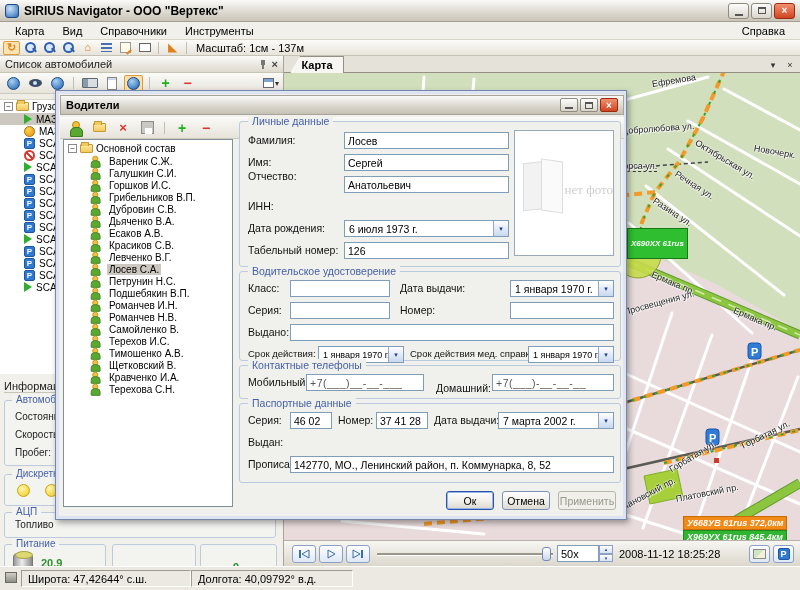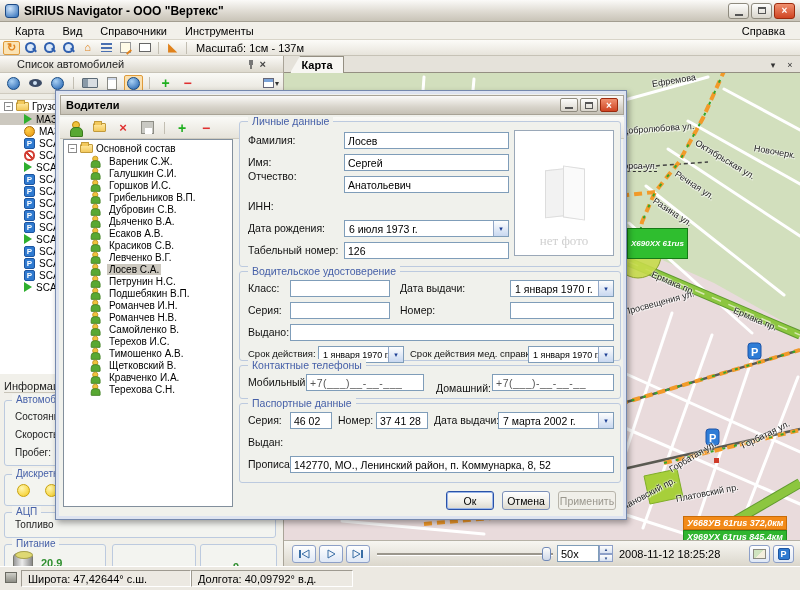--- a/index.html
+++ b/index.html
@@ -30,21 +30,21 @@
 .mag{position:relative;width:13px;height:13px}
 .mag::before{content:"";position:absolute;left:1px;top:1px;width:7px;height:7px;border:2px solid #2f5fae;border-radius:50%;background:#dce9f8}
 .mag::after{content:"";position:absolute;left:8px;top:8px;width:5px;height:2px;background:#2f5fae;transform:rotate(45deg)}
 .bars{width:11px;height:9px;background:repeating-linear-gradient(180deg,#4a6fb0 0 2px,transparent 2px 4px)}
 .note-ic{width:11px;height:11px;background:#fffbe8;border:1px solid #999;position:relative}
 .note-ic::after{content:"";position:absolute;right:-2px;bottom:-1px;width:6px;height:2px;background:#e0821c;transform:rotate(-40deg)}
 .rect-ic{width:12px;height:9px;border:1px solid #666;background:#fff}
 
 
 .leftpanel{left:0;top:56px;width:284px;height:510px;background:#f1f0ea;border-right:1px solid #a9a498}
-.lp-header{left:0;top:0;width:283px;height:17px;background:linear-gradient(180deg,#fbfaf7,#ddd9ce);border-bottom:1px solid #c8c4b8;display:flex;align-items:center;padding:0 17px;position:absolute}
+.lp-header{left:0;top:0;width:283px;height:17px;background:linear-gradient(180deg,#fbfaf7,#ddd9ce);border-bottom:1px solid #c8c4b8;display:flex;align-items:center;padding:0 5px;position:absolute}
 .lp-title{font-size:11px;color:#222;white-space:nowrap}
 .lp-hbtns{margin-left:auto;display:flex;gap:4px;align-items:center}
 .lp-toolbar{left:0;top:17px;width:283px;height:21px;background:linear-gradient(180deg,#fafaf7,#e6e3da);border-bottom:1px solid #cfcbbf;display:flex;align-items:center;gap:3px;padding:0 4px;position:absolute}
 .lpbtn{width:19px;height:17px;display:flex;align-items:center;justify-content:center;border:1px solid transparent;border-radius:2px}
 .lpbtn.pressed{border-color:#de9b3c;background:#fbe0ae}
 .globe{width:13px;height:13px;border-radius:50%;background:radial-gradient(circle at 35% 30%,#a8d0f4,#1d5fae);border:1px solid #164a84}
 .eye{width:13px;height:8px;border-radius:50%;background:#3c4c66;position:relative}
 .eye::after{content:"";position:absolute;left:4px;top:2px;width:4px;height:4px;border-radius:50%;background:#cfe2f4}
 .truck-ic{width:16px;height:10px;background:linear-gradient(90deg,#8a9aa8 0 5px,#d8dde2 5px);border:1px solid #5c6a76;border-radius:1px}
 .page-ic{width:10px;height:13px;background:#fff;border:1px solid #8a8a84;box-shadow:inset 0 2px 0 #cfd8e8}
@@ -135,21 +135,21 @@
 
 .grp{position:absolute;border:1px solid #bccadf;border-radius:3px;background:#f0f1ec}
 .glabel{position:absolute;top:-7px;left:8px;background:#f0f1ec;padding:0 4px;color:#4660a8;font-size:10.5px;white-space:nowrap}
 .flabel{position:absolute;font-size:10.5px;color:#111;white-space:nowrap}
 .fw{position:absolute}
 .xpinput{width:100%;height:17px;border:1px solid #7f9db9;background:#fff;font-family:"Liberation Sans",sans-serif;font-size:10.5px;padding:0 3px;color:#000}
 .xpinput.masked{color:#555;letter-spacing:.5px}
 .combo{position:absolute;height:17px;border:1px solid #7f9db9;background:#fff;display:flex;align-items:center}
 .combo .val{flex:1;padding:0 4px;font-size:10.5px;white-space:nowrap;overflow:hidden}
 .cbtn{width:15px;height:15px;background:linear-gradient(180deg,#fefefe,#c8d8f0);border-left:1px solid #93a8c8;display:flex;align-items:center;justify-content:center;font-size:7px;color:#1c3f94}
-.photo{position:absolute;left:274px;top:8px;width:100px;height:126px;background:#fff;border:1px solid #9aa8b8;display:flex;flex-direction:column;align-items:center;justify-content:flex-end}
+.photo{position:absolute;left:274px;top:8px;width:100px;height:126px;background:#fff;border:1px solid #9aa8b8;display:flex;flex-direction:row;align-items:center;justify-content:flex-end}
 .photo-folder{position:relative;width:46px;height:52px;margin-bottom:14px}
 .photo-folder::before{content:"";position:absolute;left:4px;top:2px;width:22px;height:46px;background:#f2f2f2;border:1px solid #ddd;transform:skewY(-6deg)}
 .photo-folder::after{content:"";position:absolute;left:22px;top:0;width:20px;height:50px;background:#fafafa;border:1px solid #ddd;transform:skewY(8deg)}
 .nophoto{font-family:"Liberation Serif",serif;font-size:13px;color:#cfcfcf;margin-bottom:6px}
 .dbtn{position:absolute;height:19px;border:1px solid #7c90b8;border-radius:3px;background:linear-gradient(180deg,#fefefe,#f0efe9 55%,#dcd9cf);font-family:"Liberation Sans",sans-serif;font-size:10.5px;display:flex;align-items:center;justify-content:center;color:#000}
 .dbtn.focus{border-color:#2a52a8;box-shadow:0 0 0 1px #9ab6e8 inset}
 .dbtn.disabled{color:#9a978e;border-color:#b8b5ab;background:#f0efe9}
 </style>
 </head>
 <body>

